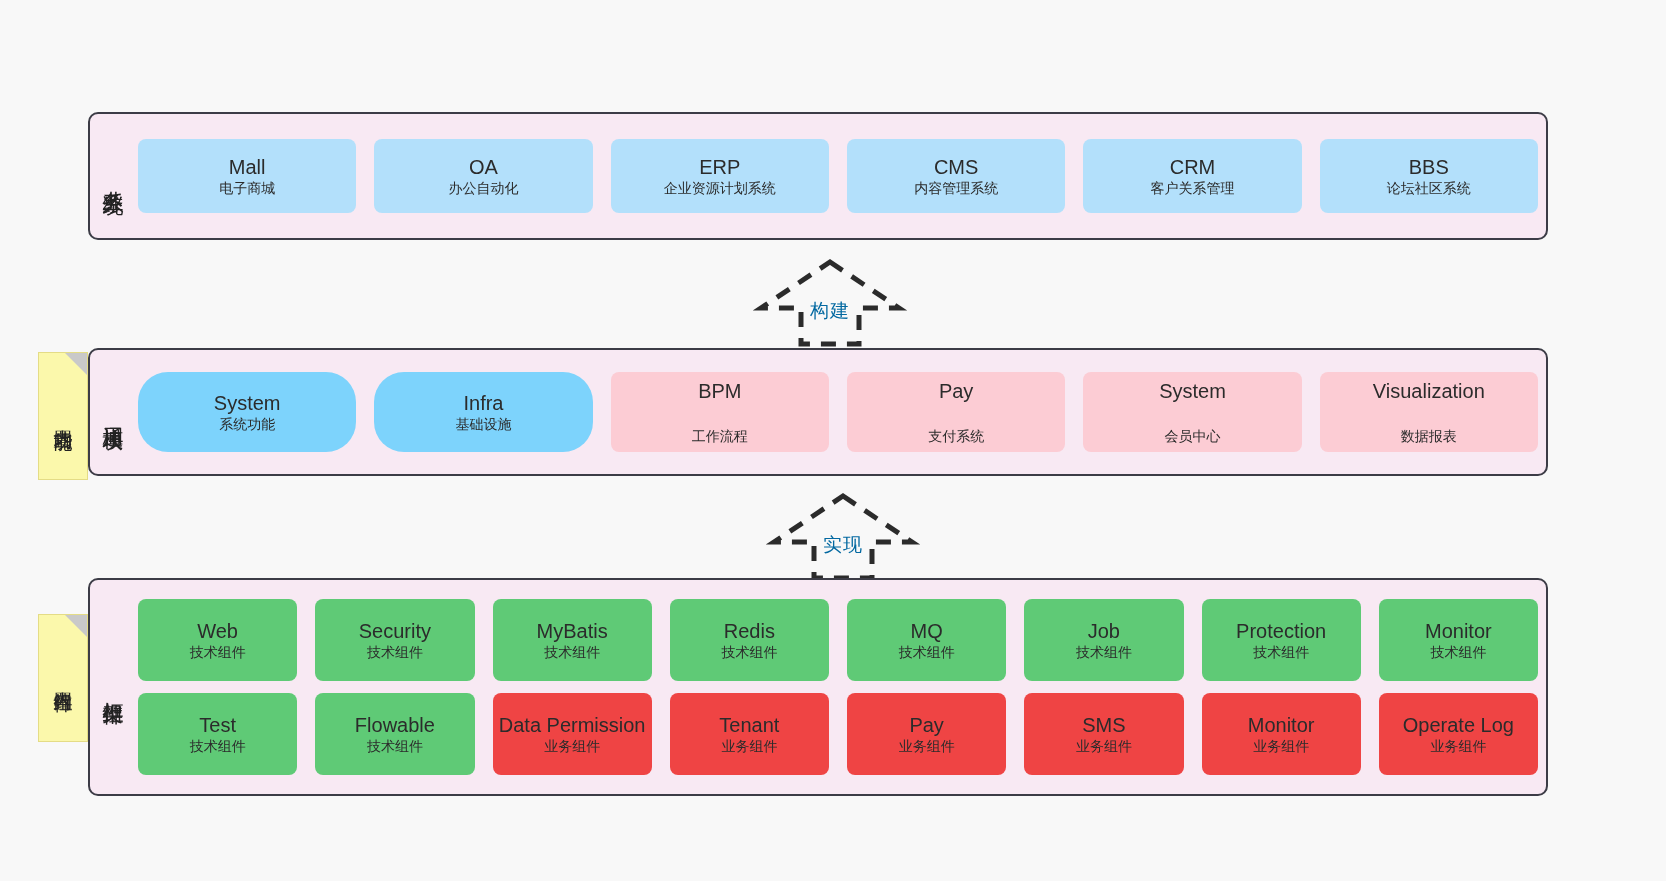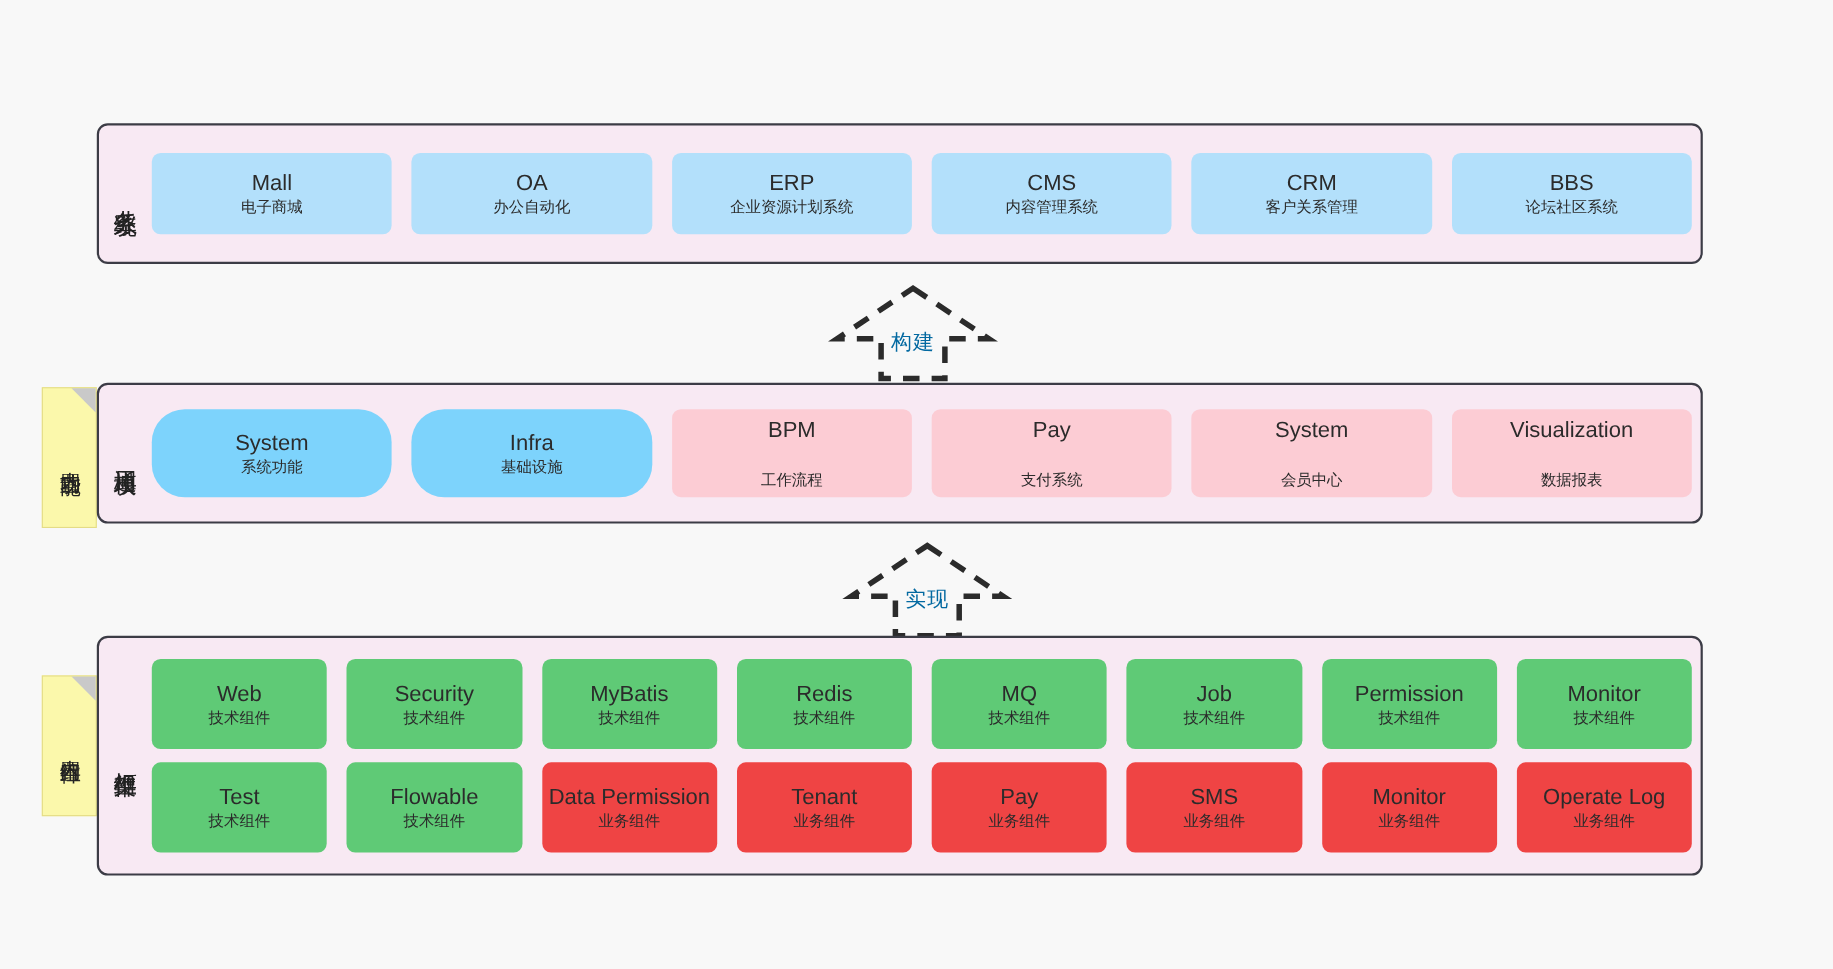--- a/index.html
+++ b/index.html
@@ -235,21 +235,21 @@
         </div>
         <div class="card c-green-strong">
           <span class="t-en">MQ</span>
           <span class="t-cn">技术组件</span>
         </div>
         <div class="card c-green-strong">
           <span class="t-en">Job</span>
           <span class="t-cn">技术组件</span>
         </div>
         <div class="card c-green-strong">
-          <span class="t-en">Permission</span>
+          <span class="t-en">Protection</span>
           <span class="t-cn">技术组件</span>
         </div>
         <div class="card c-green-strong">
           <span class="t-en">Monitor</span>
           <span class="t-cn">技术组件</span>
         </div>
       </div>
 
       <div class="row">
         <div class="card c-green-strong">

